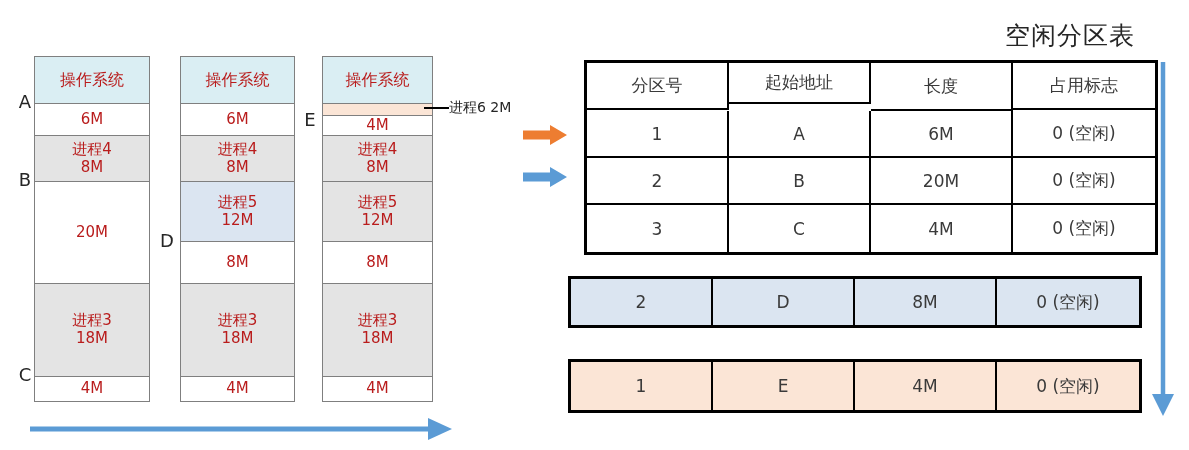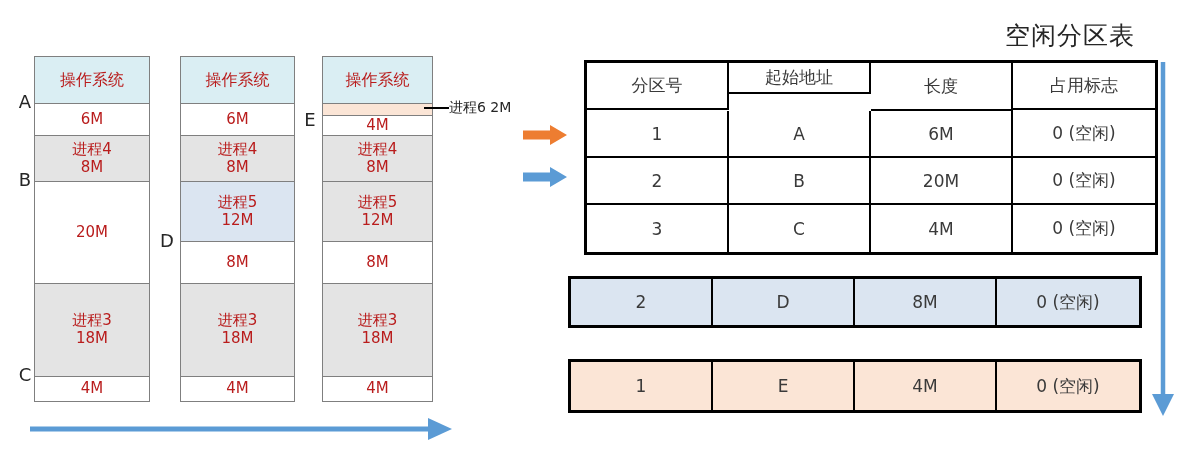--- a/index.html
+++ b/index.html
@@ -162,21 +162,21 @@
 <div class="mem-label" style="left:156px; top:230px;">D</div>
 <div class="mem-label" style="left:299px; top:109px;">E</div>
 
 <div class="annotation-line"></div>
 <div class="annotation-text">进程6 2M</div>
 
 <div class="page-title">空闲分区表</div>
 
 <div id="main-table" class="grid-table" style="left:568px; top:60px;margin-left:16px;">
     <div class="gcell hsep" style="height: 47px;">分区号</div>
-    <div class="gcell hsep" style="height: 31px;">起始地址</div>
+    <div class="gcell hsep" style="height: 41px;">起始地址</div>
     <div class="gcell hsep" style="height: 48px;">长度</div>
     <div class="gcell last-col hsep" style="height: 47px;">占用标志</div>
     <div class="gcell hsep" style="height: 47px;">1</div>
     <div class="gcell hsep" style="height: 47px;">A</div>
     <div class="gcell hsep" style="height: 47px;">6M</div>
     <div class="gcell last-col hsep" style="height: 47px;">0 (空闲)</div>
     <div class="gcell hsep" style="height: 47px;">2</div>
     <div class="gcell hsep" style="height: 47px;">B</div>
     <div class="gcell hsep" style="height: 47px;">20M</div>
     <div class="gcell last-col hsep" style="height: 47px;">0 (空闲)</div>

